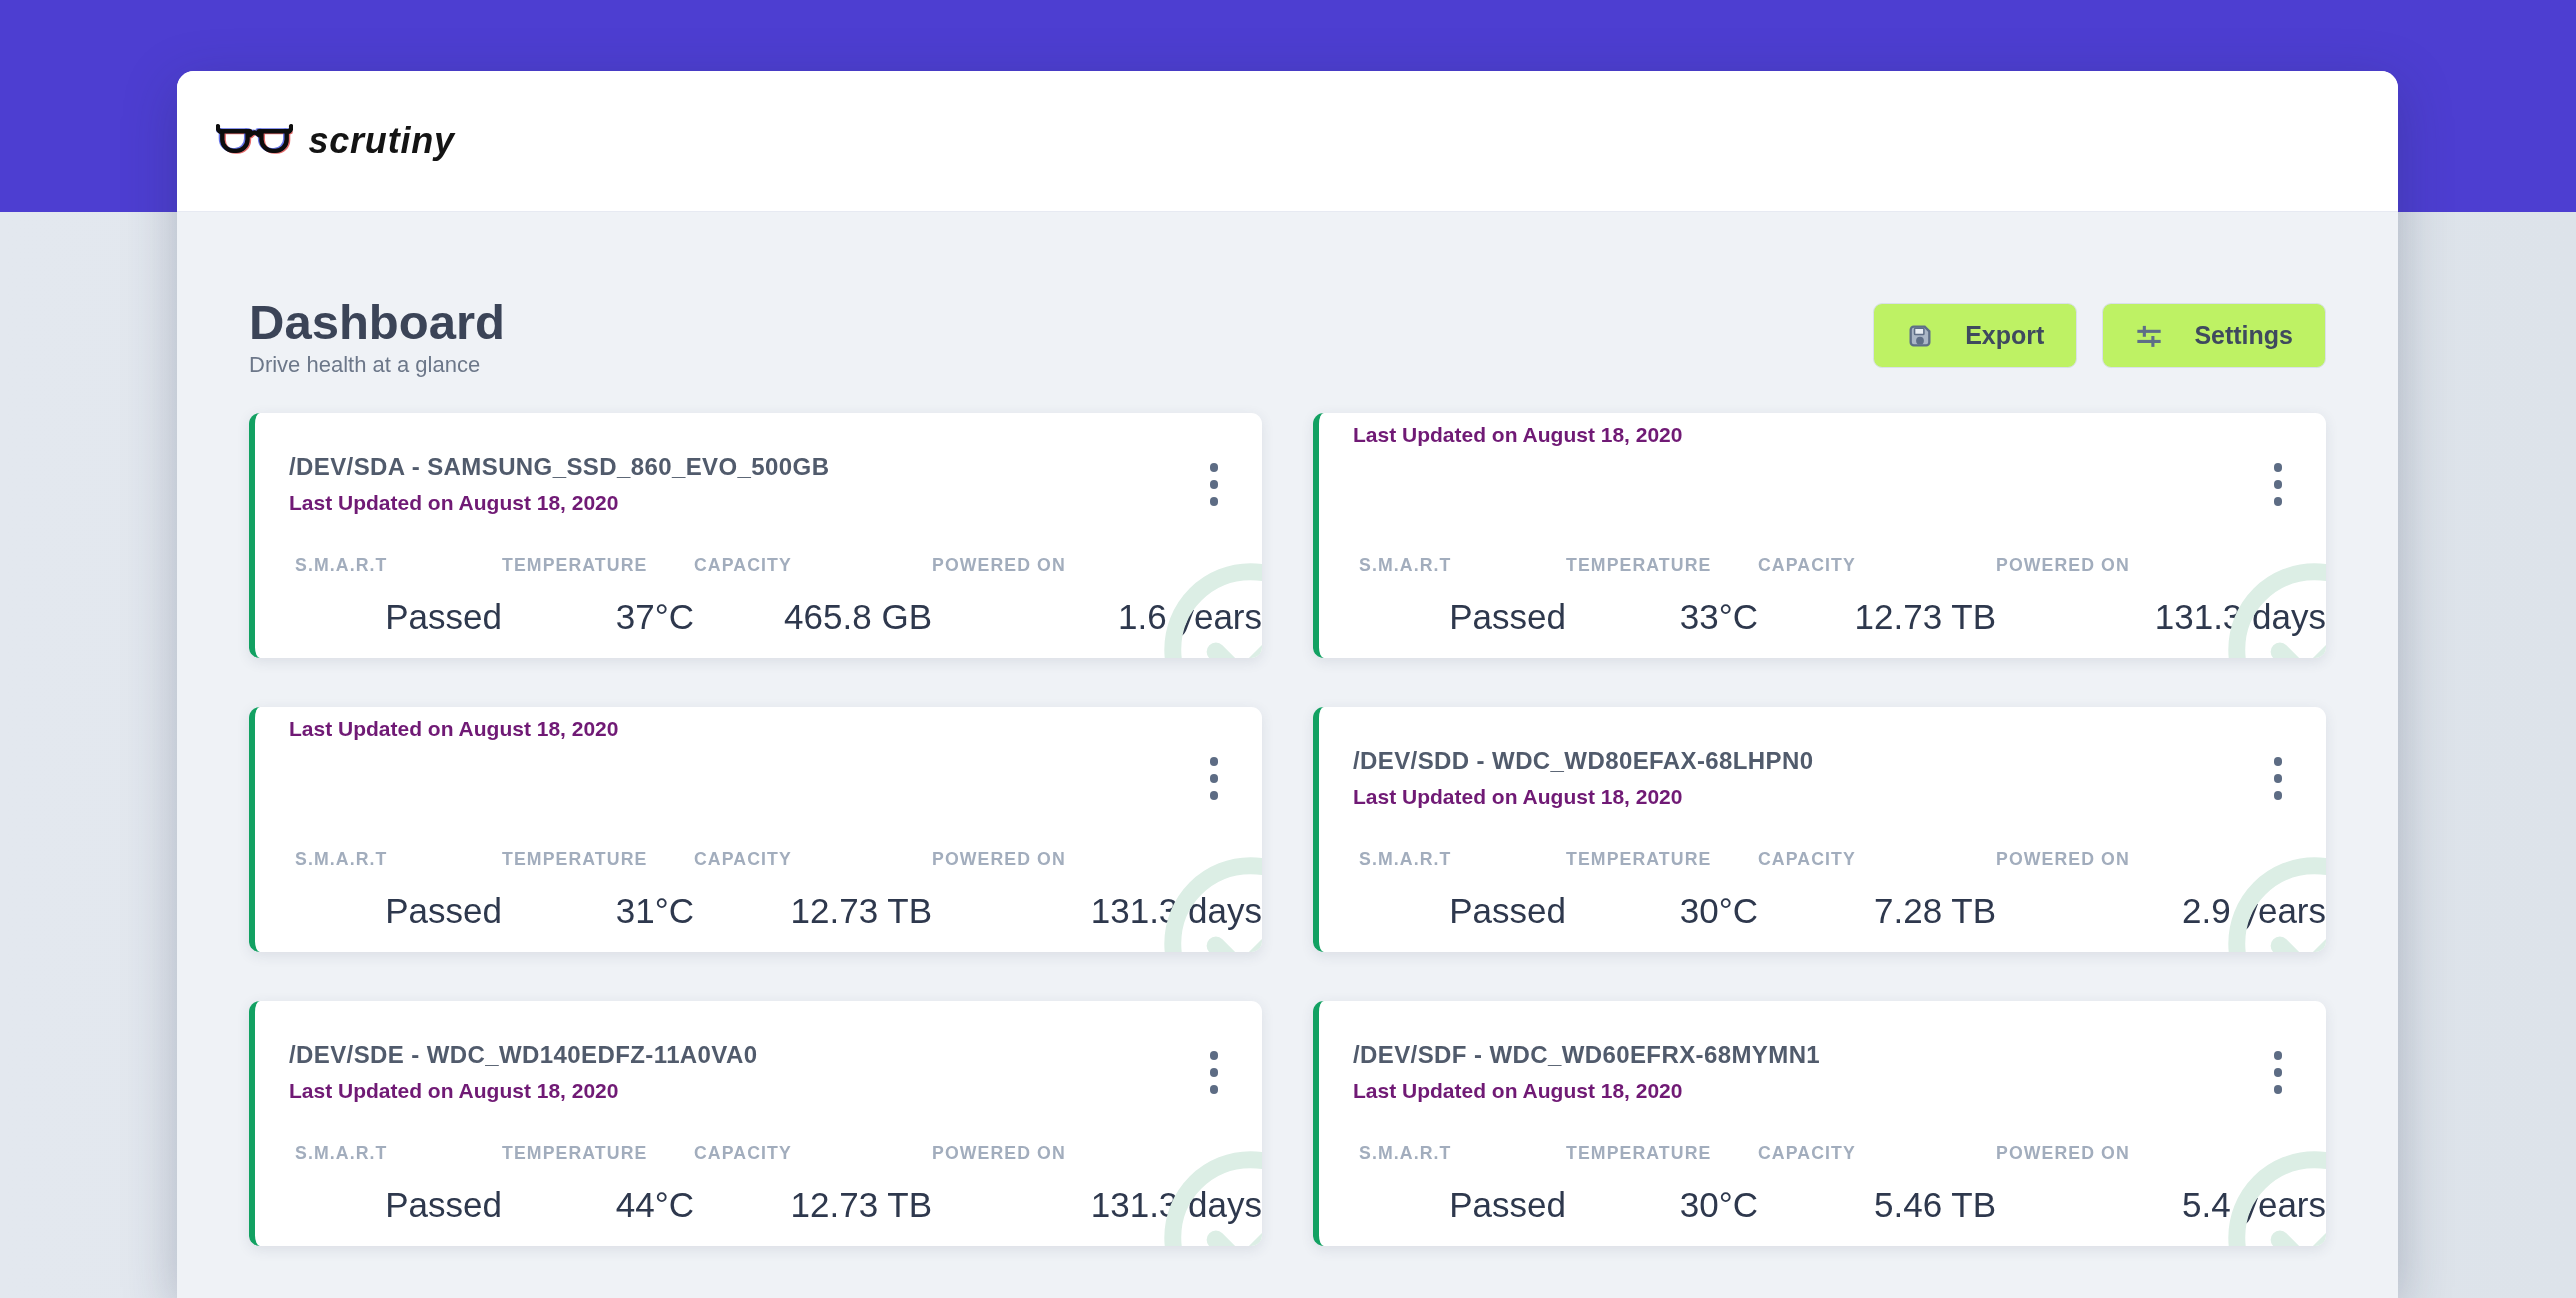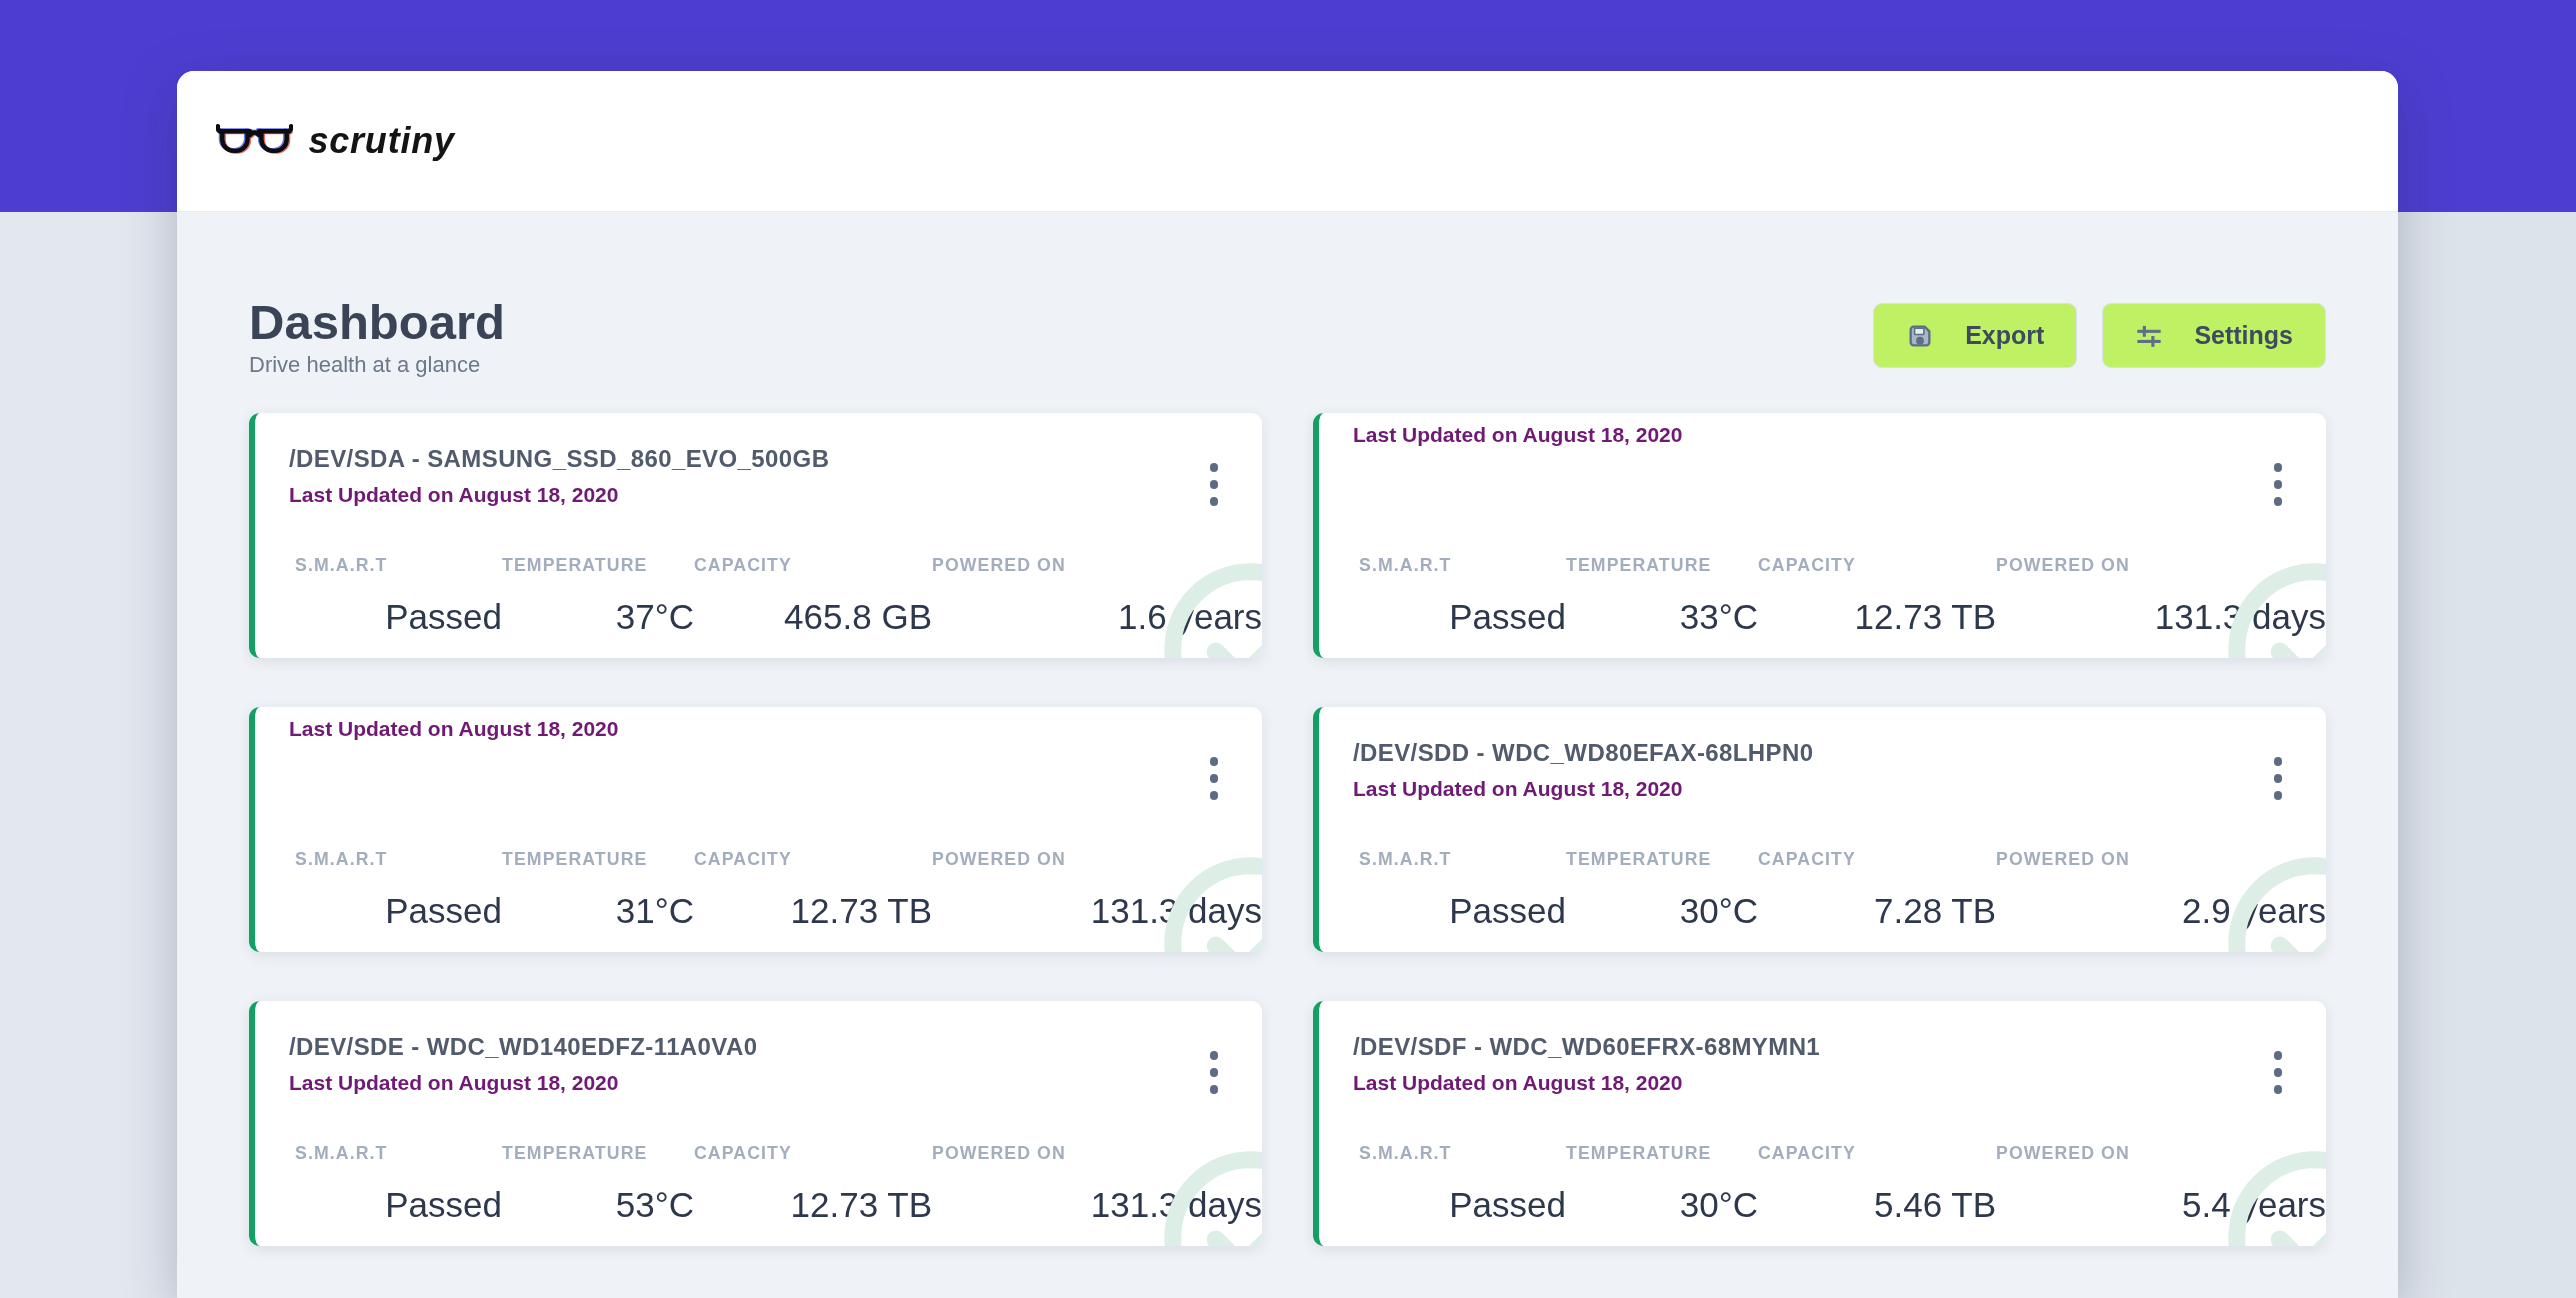--- a/index.html
+++ b/index.html
@@ -29,21 +29,21 @@
   .btn{display:flex;align-items:center;gap:31px;height:65px;padding:0 32px;
        background:#bef264;border:1.5px solid #d9e0e9;border-radius:9.2px;
        font-family:"Liberation Sans",sans-serif;
        font-size:25px;font-weight:bold;color:#3f4a5e;cursor:pointer;}
   .btn svg{display:block;}
   
   .cards{margin-top:35px;display:grid;grid-template-columns:1fr 1fr;column-gap:51px;row-gap:49px;}
   .card{position:relative;height:245px;background:#ffffff;
         border-left:6.2px solid #12a162;border-radius:10.8px;overflow:hidden;
         box-shadow:0 3.1px 12.3px rgba(45,55,90,.10);}
-  .card-title{padding:32px 92px 0 34px;font-size:24px;font-weight:bold;color:#515b6c;letter-spacing:0.4px;
+  .card-title{padding:40px 92px 0 34px;font-size:24px;font-weight:bold;color:#515b6c;letter-spacing:0.4px;
               white-space:nowrap;overflow:hidden;}
   .card-updated{padding:9.2px 92px 0 34px;font-size:21px;font-weight:bold;color:#701a75;}
   .dots{position:absolute;top:45px;right:39px;display:flex;flex-direction:column;gap:8.5px;
         padding:4.6px;cursor:pointer;}
   .dots i{width:8.5px;height:8.5px;border-radius:50%;background:#5d6c84;}
   .stats{position:absolute;left:40px;right:0;top:142px;display:grid;
          grid-template-columns:207px 192px 238px auto;}
   .stat-label{font-size:17.7px;font-weight:bold;color:#a2adbd;letter-spacing:1.1px;}
   .stat-value{font-size:35px;color:#2e384d;margin-top:21px;white-space:nowrap;text-align:right;}
   .badge{position:absolute;right:-77px;bottom:-80px;width:177px;height:177px;pointer-events:none;}
@@ -258,21 +258,21 @@
               <i></i>
               <i></i>
             </div>
           <div class="stats">
             <div>
               <div class="stat-label">S.M.A.R.T</div>
               <div class="stat-value">Passed</div>
             </div>
             <div>
               <div class="stat-label">TEMPERATURE</div>
-              <div class="stat-value">53°C</div>
+              <div class="stat-value">44°C</div>
             </div>
             <div>
               <div class="stat-label">CAPACITY</div>
               <div class="stat-value">12.73 TB</div>
             </div>
             <div>
               <div class="stat-label">POWERED ON</div>
               <div class="stat-value">131.3 days</div>
             </div>
           </div>

